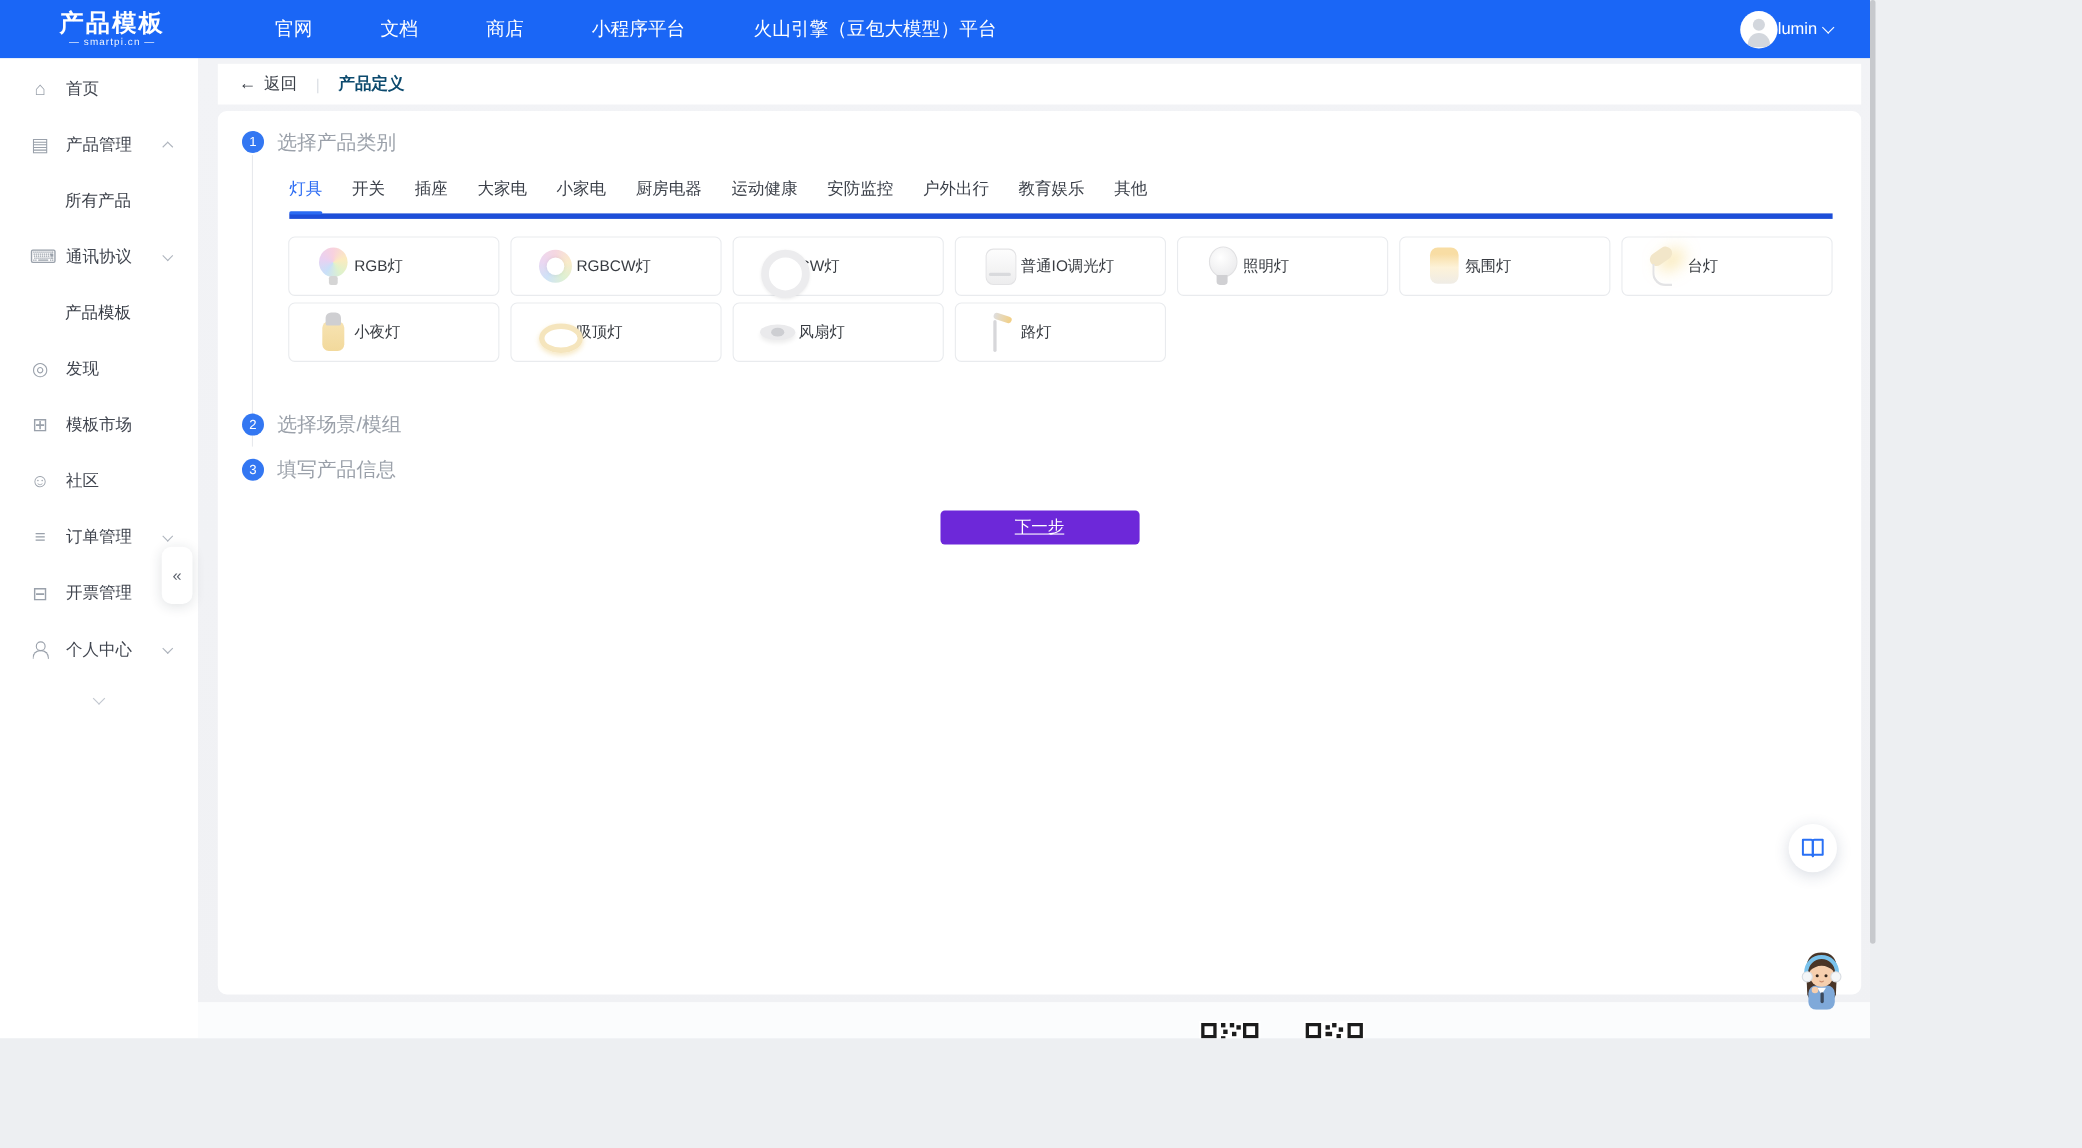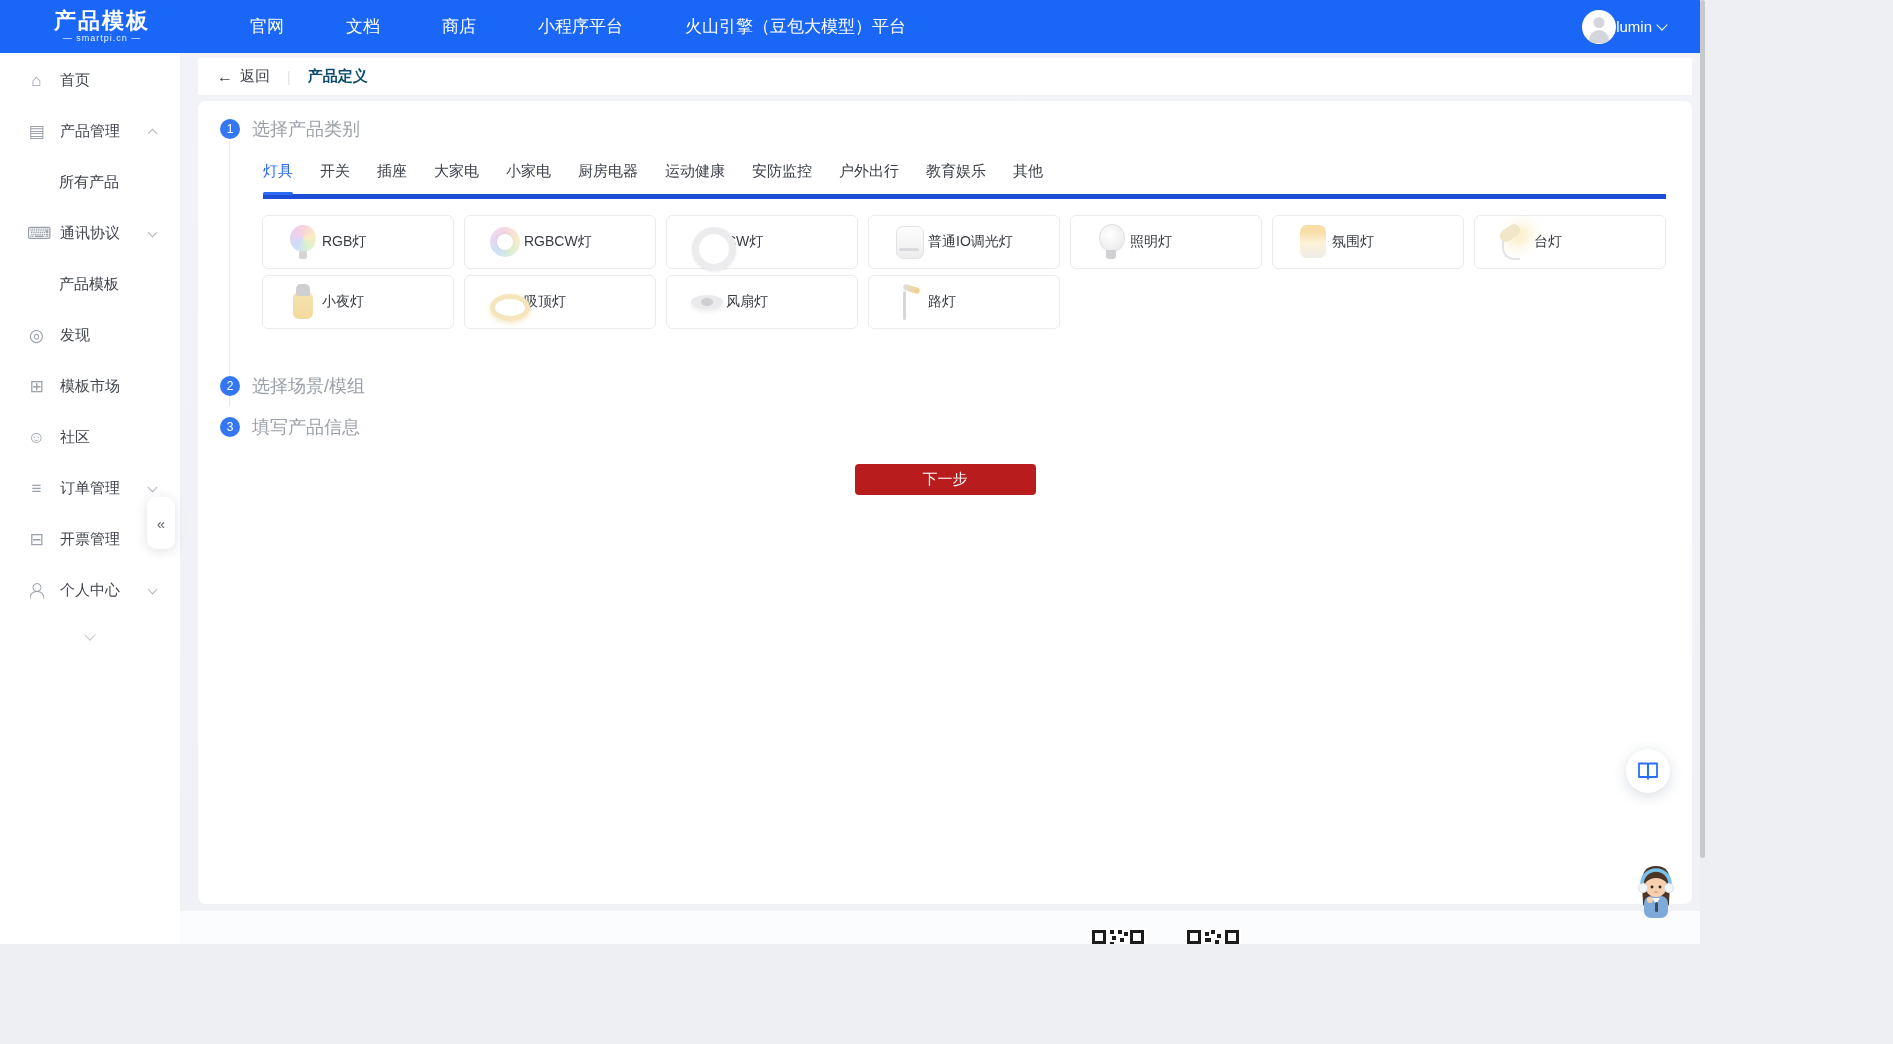--- a/index.html
+++ b/index.html
@@ -90,21 +90,21 @@
   .img-desk::before { content:""; position:absolute; left:3px; top:4px; width:22px; height:12px; border-radius:7px; background:#f2e6c9; transform:rotate(-35deg); box-shadow:6px 8px 14px 2px rgba(246,216,130,.55); }
   .img-desk::after { content:""; position:absolute; left:6px; bottom:1px; width:16px; height:18px; border:2px solid #e3e3e5; border-top:none; border-right:none; border-radius:0 0 0 12px; }
   .img-night::before { content:""; position:absolute; left:9px; top:9px; width:20px; height:27px; border-radius:6px; background:linear-gradient(180deg,#f7e3b2,#f2d99c); }
   .img-night::after { content:""; position:absolute; left:12px; top:1px; width:14px; height:12px; border-radius:5px 5px 2px 2px; background:#cfcfd2; }
   .img-ceiling::before { content:""; position:absolute; left:4px; top:11px; width:30px; height:17px; border-radius:50%; border:5px solid #f5e5bd; box-shadow:0 2px 5px rgba(240,215,150,.6); }
   .img-fan::before { content:""; position:absolute; left:3px; top:12px; width:32px; height:14px; border-radius:50%; background:#eaeaec; box-shadow:0 3px 4px rgba(0,0,0,.07); }
   .img-fan::after { content:""; position:absolute; left:13px; top:15px; width:12px; height:8px; border-radius:50%; background:#cdced2; }
   .img-street::before { content:""; position:absolute; left:13px; top:8px; width:3px; height:29px; border-radius:2px; background:#d7d7da; }
   .img-street::after { content:""; position:absolute; left:13px; top:3px; width:17px; height:6px; border-radius:3px; background:linear-gradient(90deg,#dedee0,#f3cf82); transform:rotate(18deg); }
 
-  .next-btn { display:block; margin:26px auto 0; width:181px; height:31px; border:none; border-radius:4px; background:#b91c1c; color:#fff; font-size:15px; font-family:inherit; cursor:pointer; }
+  .next-btn { display:block; margin:26px auto 0; width:181px; height:31px; border:none; border-radius:4px; background:#6d28d9; color:#fff; font-size:15px; font-family:inherit; cursor:pointer;text-decoration:underline; }
 
   
   .footer-strip { position:absolute; left:0; top:858px; width:1520px; height:34px; background:#fbfcfd; overflow:hidden; }
   .qr { position:absolute; top:17px; width:56px; height:56px; }
 
   
   .scrollbar { position:absolute; left:1700px; top:0; width:5px; height:858px; background:#c7c9cd; border-radius:3px; cursor:pointer; }
   .book-fab { position:absolute; left:1626px; top:749px; width:44px; height:44px; border-radius:50%; background:#fff; box-shadow:0 3px 14px rgba(40,60,100,.18); display:flex; align-items:center; justify-content:center; cursor:pointer; }
   .assistant { position:absolute; left:1630px; top:860px; width:52px; height:58px; cursor:pointer; }
 </style>

